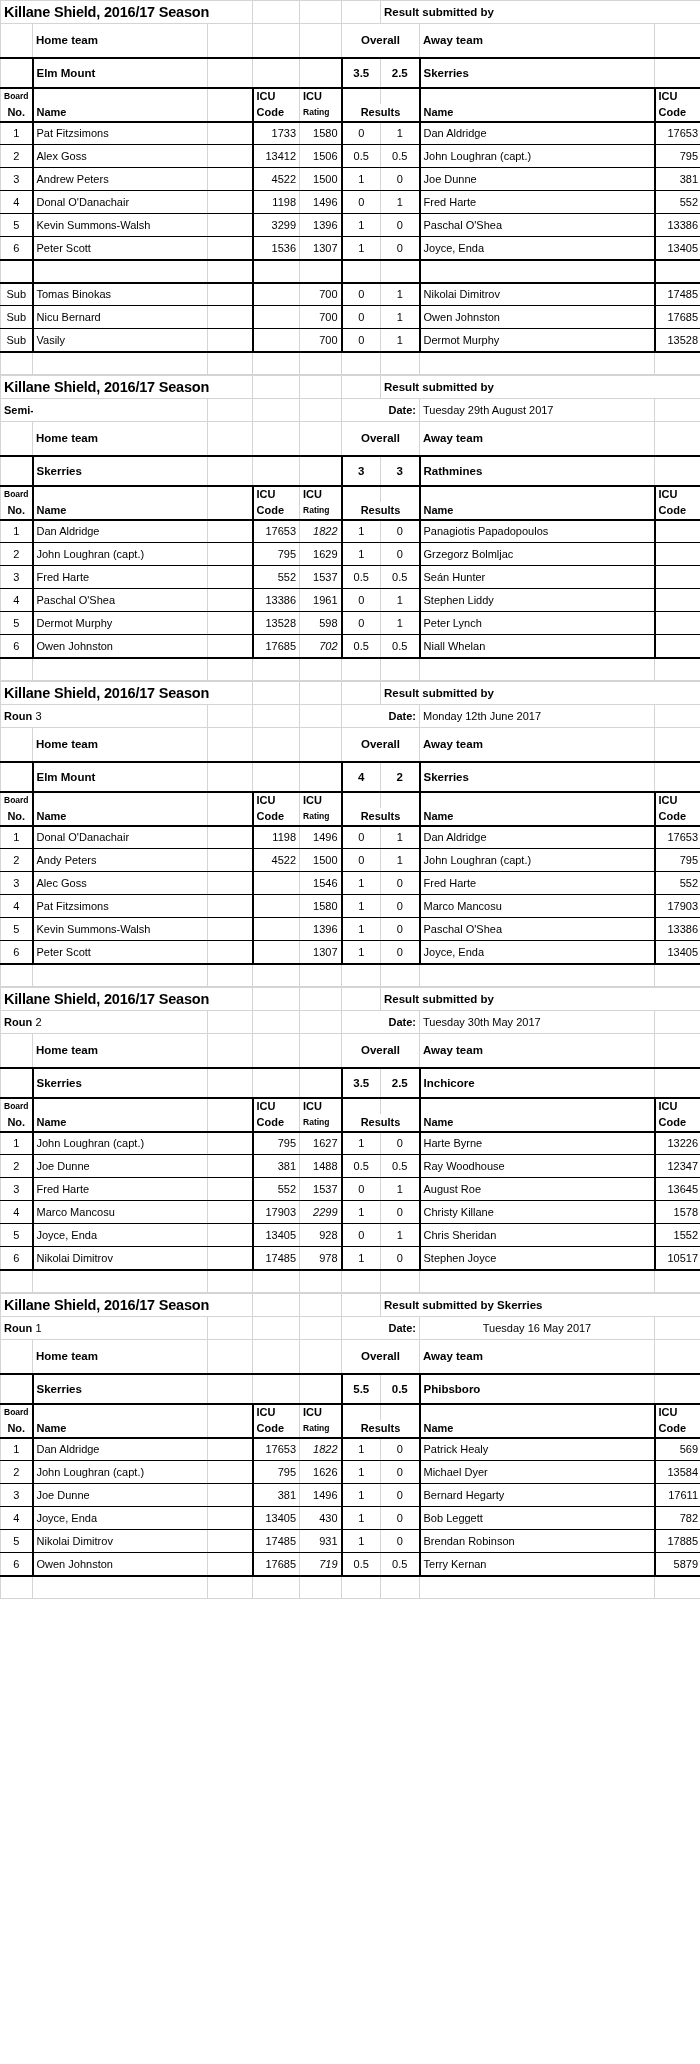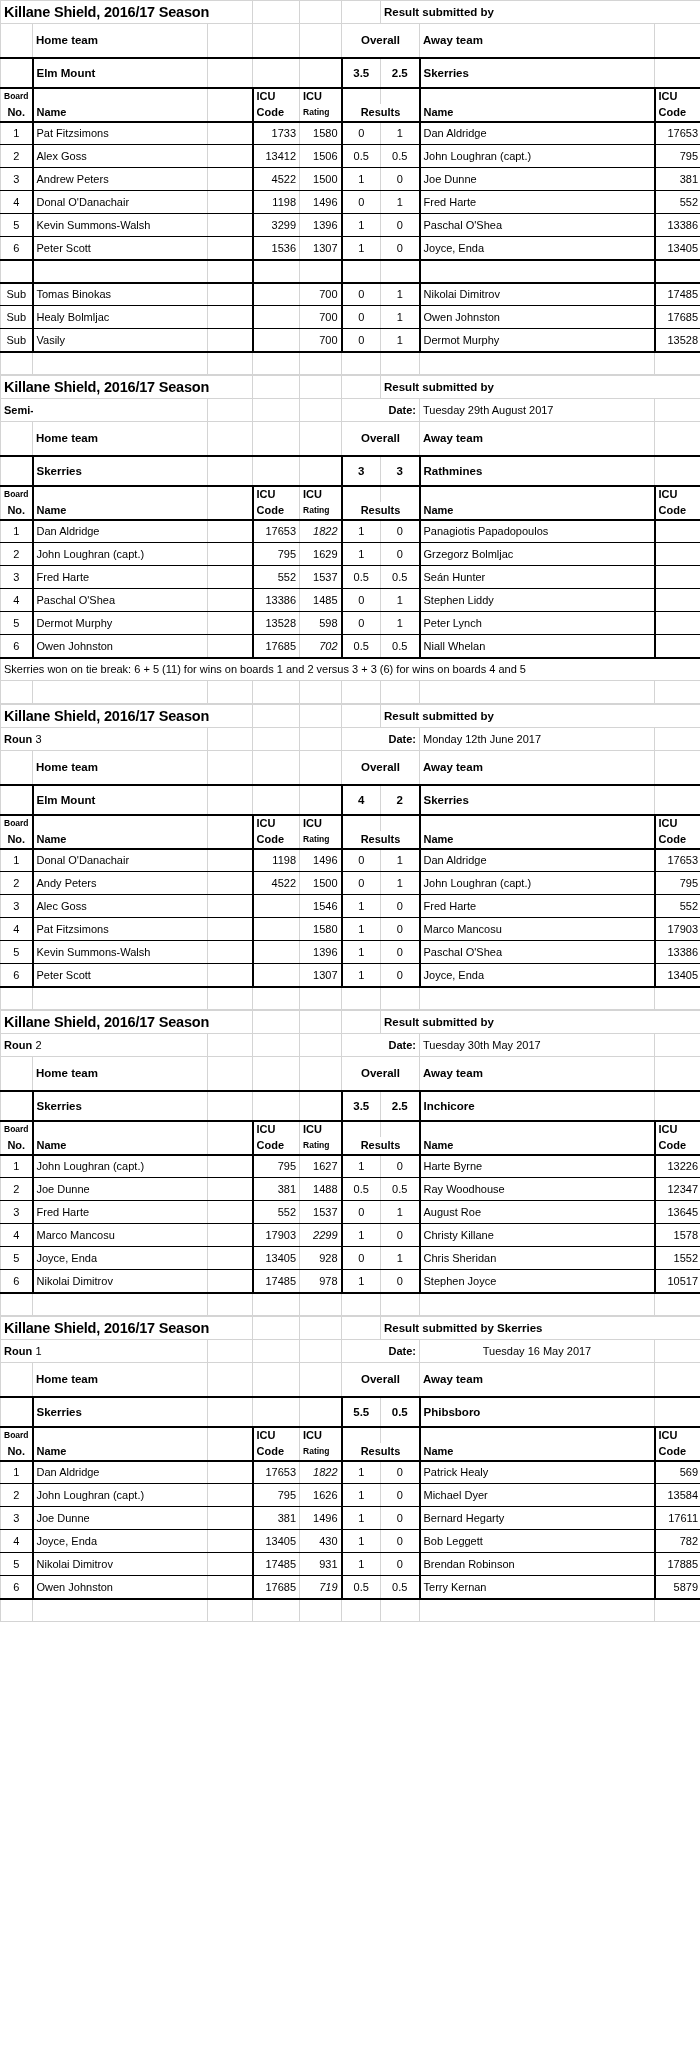--- a/index.html
+++ b/index.html
@@ -211,21 +211,21 @@
           <td class=" thin-b" style="border-right:none"></td>
           <td class="rgt hb-l thin-b"></td>
           <td class="rgt thin-b">700</td>
           <td class="ctr hb-l thin-b">0</td>
           <td class="ctr hb-r thin-b">1</td>
           <td class=" thin-b">Nikolai Dimitrov</td>
           <td class="rgt hb-l thin-b">17485</td>
         </tr>
         <tr>
           <td class="ctr thin-b">Sub</td>
-          <td class="hb-l thin-b">Healy Bolmljac</td>
+          <td class="hb-l thin-b">Nicu Bernard</td>
           <td class=" thin-b" style="border-right:none"></td>
           <td class="rgt hb-l thin-b"></td>
           <td class="rgt thin-b">700</td>
           <td class="ctr hb-l thin-b">0</td>
           <td class="ctr hb-r thin-b">1</td>
           <td class=" thin-b">Owen Johnston</td>
           <td class="rgt hb-l thin-b">17685</td>
         </tr>
         <tr>
           <td class="ctr hb-b">Sub</td>
@@ -354,21 +354,21 @@
           <td class="ctr hb-l thin-b">0.5</td>
           <td class="ctr hb-r thin-b">0.5</td>
           <td class=" thin-b">Seán Hunter</td>
           <td class="rgt hb-l thin-b"></td>
         </tr>
         <tr>
           <td class="ctr thin-b">4</td>
           <td class="hb-l thin-b">Paschal O'Shea</td>
           <td class=" thin-b" style="border-right:none"></td>
           <td class="rgt hb-l thin-b">13386</td>
-          <td class="rgt thin-b">1485</td>
+          <td class="rgt thin-b">1961</td>
           <td class="ctr hb-l thin-b">0</td>
           <td class="ctr hb-r thin-b">1</td>
           <td class=" thin-b">Stephen Liddy</td>
           <td class="rgt hb-l thin-b"></td>
         </tr>
         <tr>
           <td class="ctr thin-b">5</td>
           <td class="hb-l thin-b">Dermot Murphy</td>
           <td class=" thin-b" style="border-right:none"></td>
           <td class="rgt hb-l thin-b">13528</td>
@@ -381,23 +381,20 @@
         <tr>
           <td class="ctr hb-b">6</td>
           <td class="hb-l hb-b">Owen Johnston</td>
           <td class=" hb-b" style="border-right:none"></td>
           <td class="rgt hb-l hb-b">17685</td>
           <td class="rgt ital hb-b">702</td>
           <td class="ctr hb-l hb-b">0.5</td>
           <td class="ctr hb-r hb-b">0.5</td>
           <td class=" hb-b">Niall Whelan</td>
           <td class="rgt hb-l hb-b"></td>
-        </tr>
-        <tr class="note">
-          <td colspan="10">Skerries won on tie break: 6 + 5 (11) for wins on boards 1 and 2 versus 3 + 3 (6) for wins on boards 4 and 5</td>
         </tr>
         <tr class="gap">
           <td></td>
           <td></td>
           <td></td>
           <td></td>
           <td></td>
           <td></td>
           <td></td>
           <td></td>

